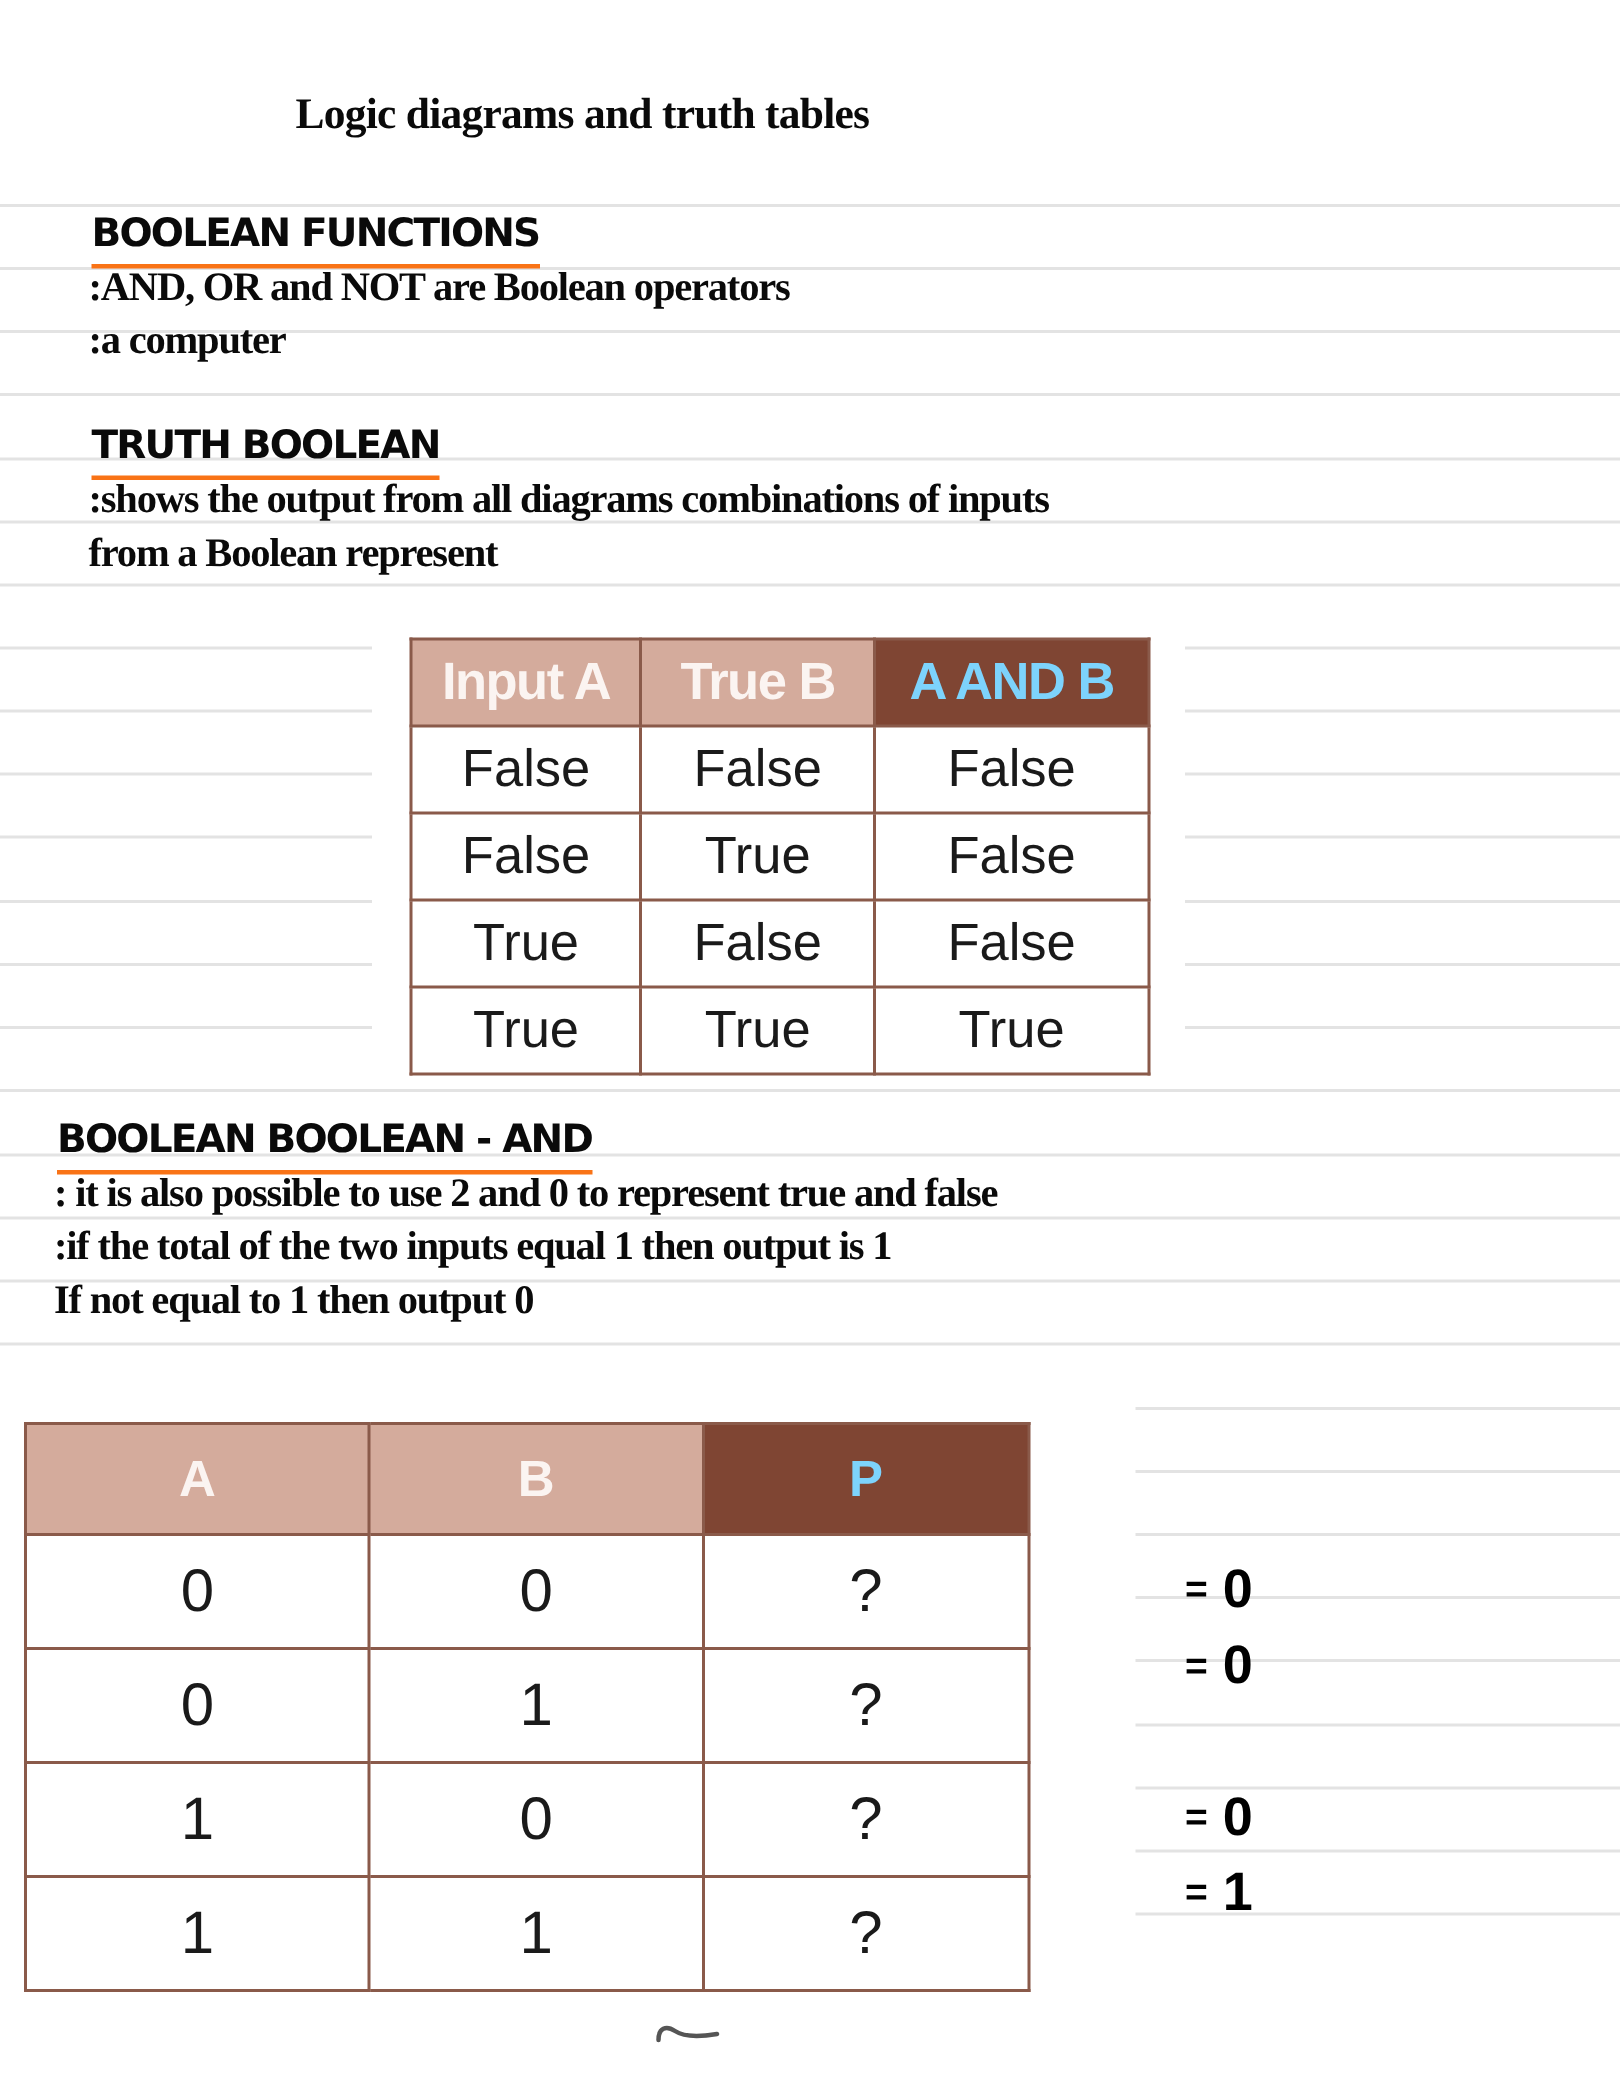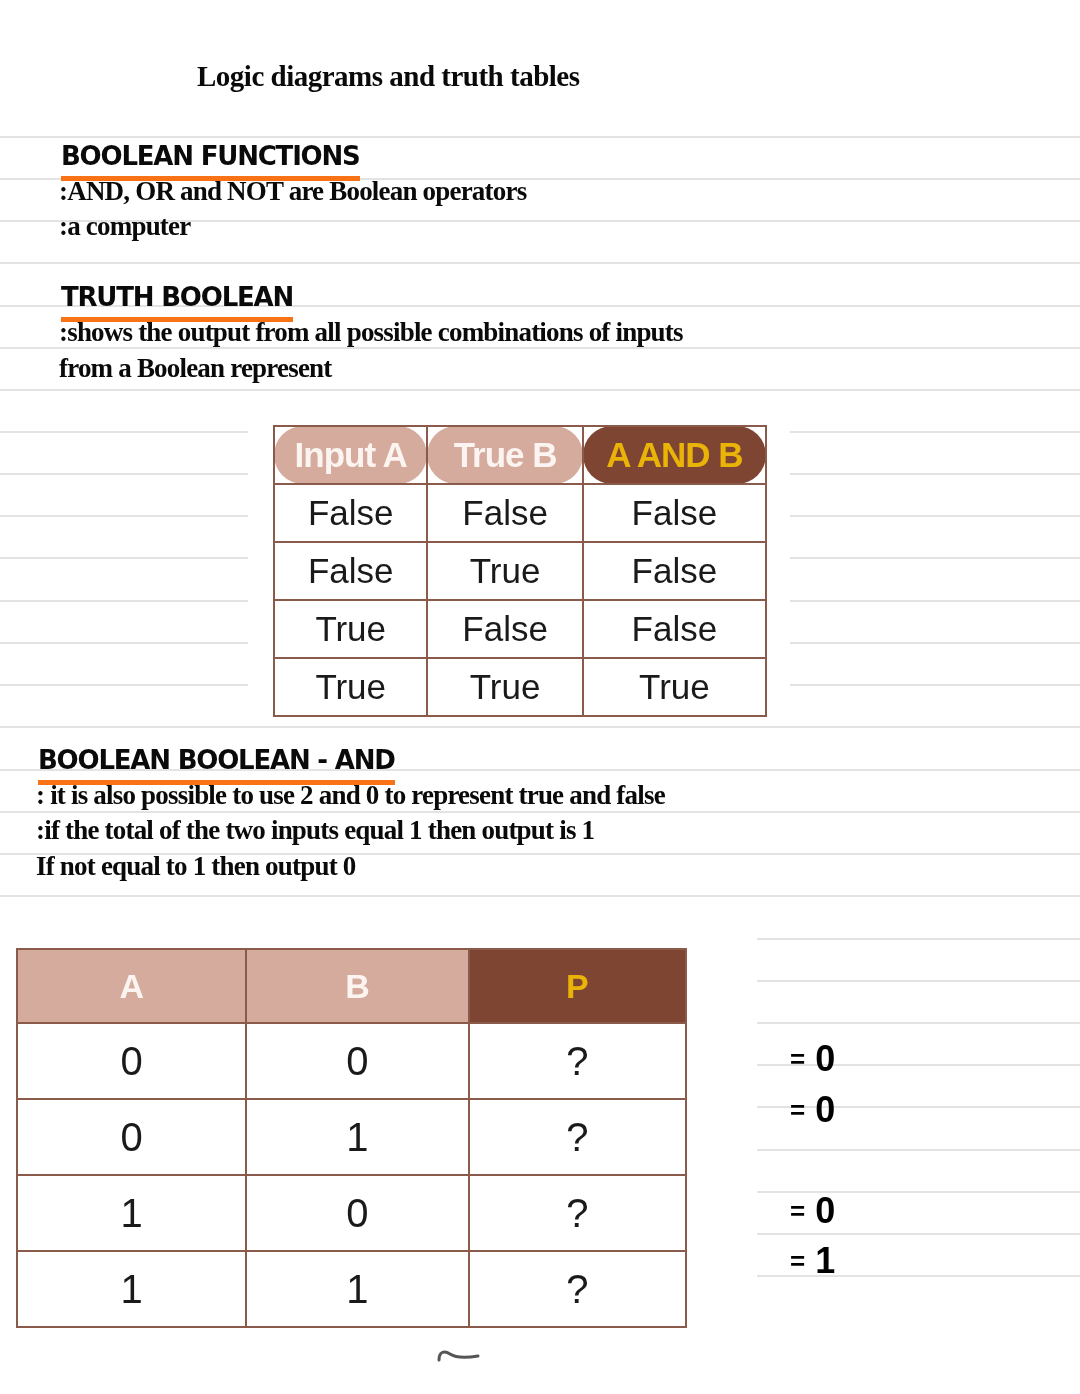--- a/index.html
+++ b/index.html
@@ -12,37 +12,37 @@
   .rule { position: absolute; height: 2px; background: #e3e3e3; }
   .hand {
     position: absolute; white-space: nowrap;
     font-family: Liberation Serif, serif; font-weight: bold;
     letter-spacing: -0.5px; color: #0a0a0a;
   }
   .title { left: 197px; top: 60px; font-size: 29px; }
   .heading {
     font-size: 26px; letter-spacing: -1.2px;
     font-family: "DejaVu Sans", sans-serif; font-weight: bold;
-    border-bottom: 5px solid #f97316; padding-bottom: 4px; line-height: 32px;
+    border-bottom: 3px solid #f97316; padding-bottom: 4px; line-height: 32px;
   }
   .body-line { font-size: 27px; line-height: 34px; letter-spacing: -0.8px; }
 
   table.tt {
     position: absolute; border-collapse: collapse;
     font-family: "Liberation Sans", sans-serif;
   }
   table.tt td, table.tt th {
     border: 2px solid #8a5a4a; text-align: center; padding: 0;
   }
   table.tt th.light { background: #d4ab9c; color: #fbf4f1; }
-  table.tt th.dark { background: #7f4533; color: #eab308; }
+  table.tt th.dark { background: #7f4533; color: #7dd3fc; }
   table.tt td { background: #fff; color: #1a1a1a; }
 
   #tt1 { left: 273px; top: 425px; width: 494px; }
-  #tt1 th { height: 56px; font-size: 35px; font-weight: bold; letter-spacing: -1px; border-radius: 29px; }
+  #tt1 th { height: 56px; font-size: 35px; font-weight: bold; letter-spacing: -1px; }
   #tt1 td { height: 56px; font-size: 35px; }
   #tt1 col.c1 { width: 154px; } #tt1 col.c2 { width: 156px; } #tt1 col.c3 { width: 184px; }
 
   #tt2 { left: 16px; top: 948px; width: 671px; }
   #tt2 th { height: 72px; font-size: 34px; font-weight: bold; }
   #tt2 td { height: 74px; font-size: 40px; font-weight: normal; }
   #tt2 col.c1 { width: 230px; } #tt2 col.c2 { width: 223px; } #tt2 col.c3 { width: 218px; }
 
   .ann { position: absolute; left: 790px; font-size: 36px; font-weight: bold; font-family: "Liberation Sans", sans-serif; }
   .ann .eq { font-size: 26px; margin-right: 10px; vertical-align: 3px; }
@@ -89,21 +89,21 @@
   <div class="rule" style="left:757px;top:1275px;width:323px"></div>
 </div>
 
 <div class="hand title">Logic diagrams and truth tables</div>
 
 <div class="hand heading" style="left:61px;top:140px">BOOLEAN FUNCTIONS</div>
 <div class="hand body-line" style="left:59px;top:174px">:AND, OR and NOT are Boolean operators</div>
 <div class="hand body-line" style="left:59px;top:209px">:a computer</div>
 
 <div class="hand heading" style="left:61px;top:281px">TRUTH BOOLEAN</div>
-<div class="hand body-line" style="left:59px;top:315px">:shows the output from all possible combinations of inputs</div>
+<div class="hand body-line" style="left:59px;top:315px">:shows the output from all diagrams combinations of inputs</div>
 <div class="hand body-line" style="left:59px;top:351px">from a Boolean represent</div>
 
 <table class="tt" id="tt1">
   <colgroup>
       <col class="c1">
       <col class="c2">
       <col class="c3">
     </colgroup>
   <tbody>
       <tr>

